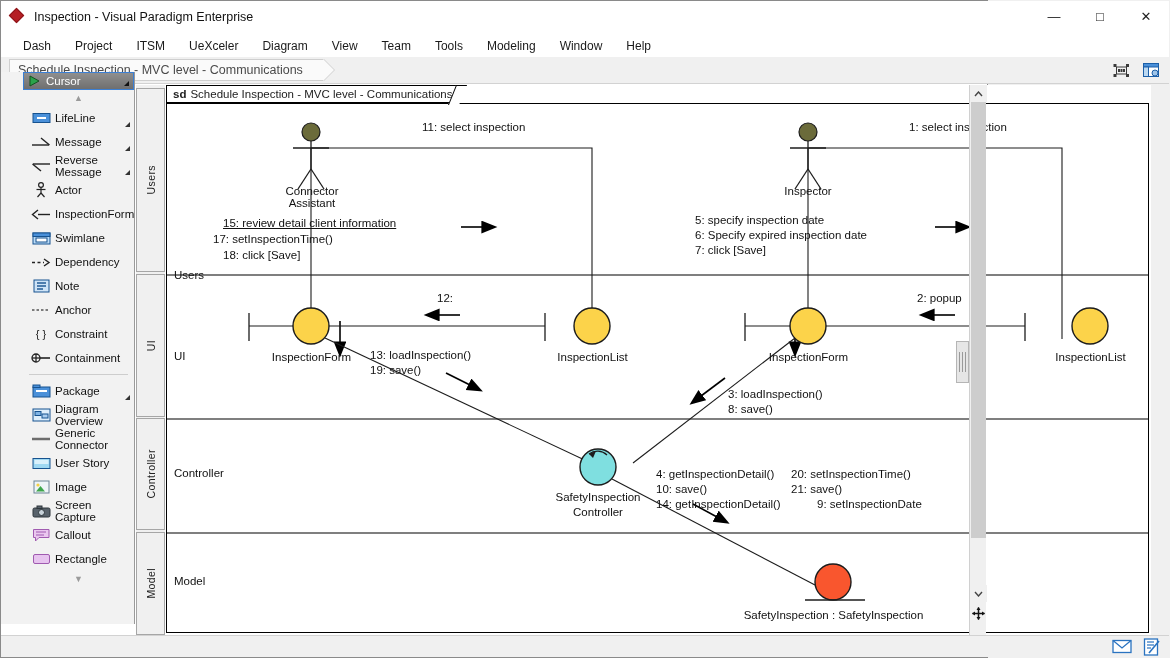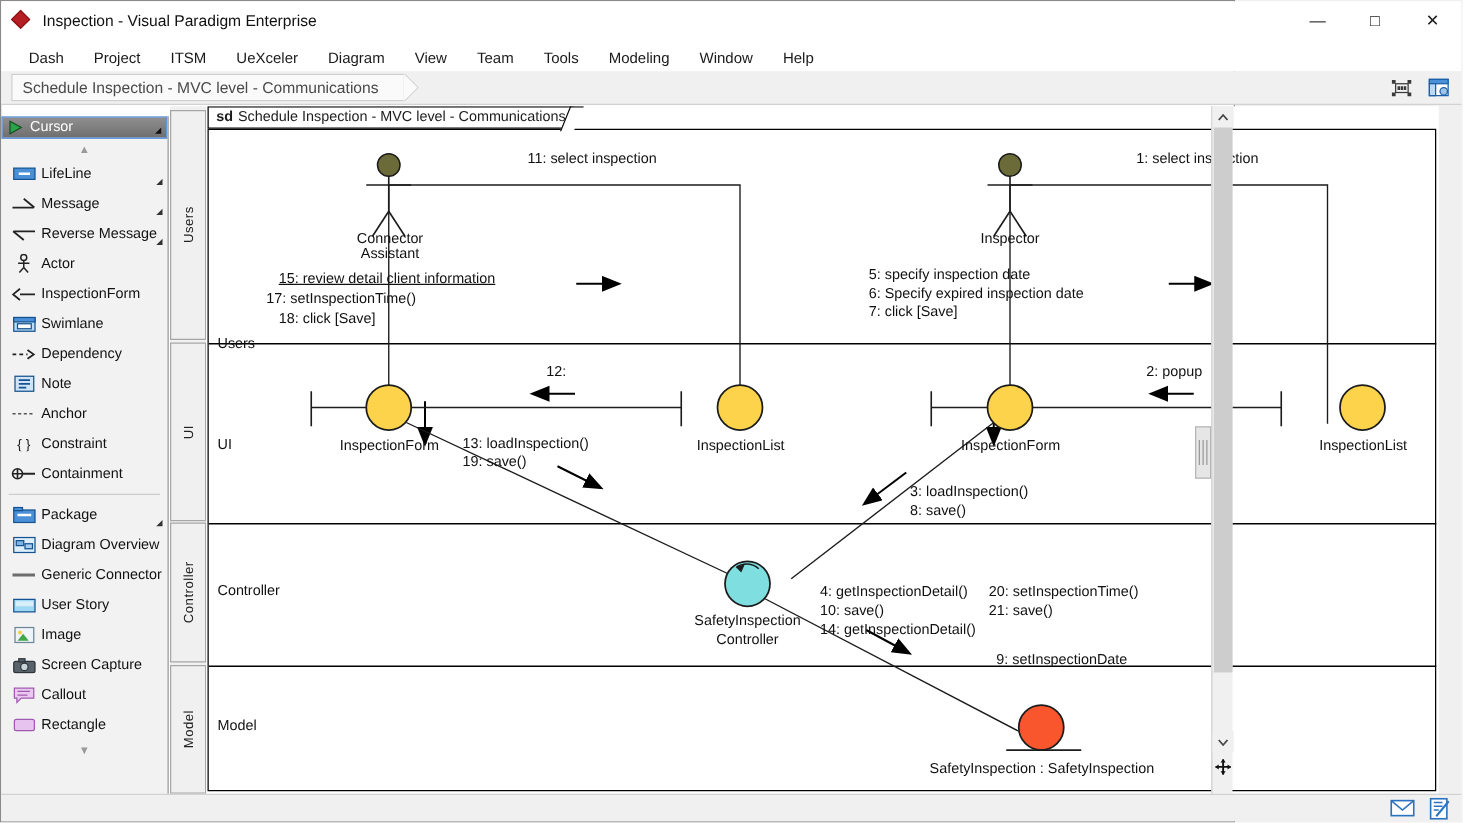--- a/index.html
+++ b/index.html
@@ -42,22 +42,22 @@
   .crumb:after { content:""; position:absolute; right:-11px; top:-1px;
                  width:0; height:0; border-top:11px solid transparent;
                  border-bottom:11px solid transparent; border-left:11px solid #fafafa; }
   .crumb:before { content:""; position:absolute; right:-12px; top:-1px;
                  width:0; height:0; border-top:11px solid transparent;
                  border-bottom:11px solid transparent; border-left:11px solid #cfcfcf; }
   .crumb-tools { position:absolute; right:6px; top:2px; display:flex; gap:6px; }
   .ctool { width:24px; height:22px; display:flex; align-items:center; justify-content:center; }
 
   
-  .palette { position:absolute; left:0; top:92px; width:134px; height:552px;
-             background:#f2f2f2; border-right:1px solid #9a9a9a; overflow:hidden; }
+  .palette { position:absolute; left:0; top:71px; width:134px; height:552px;
+             background:#f2f2f2; border-right:1px solid #9a9a9a; overflow:hidden;padding-left:22px; }
   .pal-sel { height:18px; margin:0; background:linear-gradient(#8f8f8f,#6f6f6f);
              border:1px solid #3b7fd4; display:flex; align-items:center;
              color:#fff; font-size:11.5px; position:relative; }
   .pal-sel .pl-ico { width:22px; display:flex; justify-content:center; }
   .pal-updown { height:16px; display:flex; align-items:center; justify-content:center;
                 color:#9a9a9a; font-size:9px; }
   .pal-item { height:24px; display:flex; align-items:center; font-size:11.5px;
               color:#111; position:relative; padding-left:4px; }
   .pal-item .pl-ico { width:28px; min-width:28px; display:flex; justify-content:center;
                       align-items:center; }
@@ -523,21 +523,21 @@
 
     <div class="lane-label" style="left:383px; top:406px; width:100px; text-align:center;">SafetyInspection</div>
     <div class="lane-label" style="left:383px; top:421px; width:100px; text-align:center;">Controller</div>
 
     <div class="lane-label" style="left:491px; top:383px;">4: getInspectionDetail()</div>
     <div class="lane-label" style="left:491px; top:398px;">10: save()</div>
     <div class="lane-label" style="left:491px; top:413px;">14: getInspectionDetail()</div>
 
     <div class="lane-label" style="left:626px; top:383px;">20: setInspectionTime()</div>
     <div class="lane-label" style="left:626px; top:398px;">21: save()</div>
-    <div class="lane-label" style="left:632px; top:413px;margin-top:24px;">9: setInspectionDate</div>
+    <div class="lane-label" style="left:652px; top:413px;">9: setInspectionDate</div>
 
     <div class="lane-label" style="left:556px; top:524px; width:225px; text-align:center;">SafetyInspection : SafetyInspection</div>
   </div>
 
   <div class="vscroll">
     <div class="vs-btn">
       <svg width="9" height="6" viewBox="0 0 9 6">
           <polyline points="1,5 4.5,1 8,5" fill="none" stroke="#444" stroke-width="1.4"></polyline>
         </svg>
     </div>

